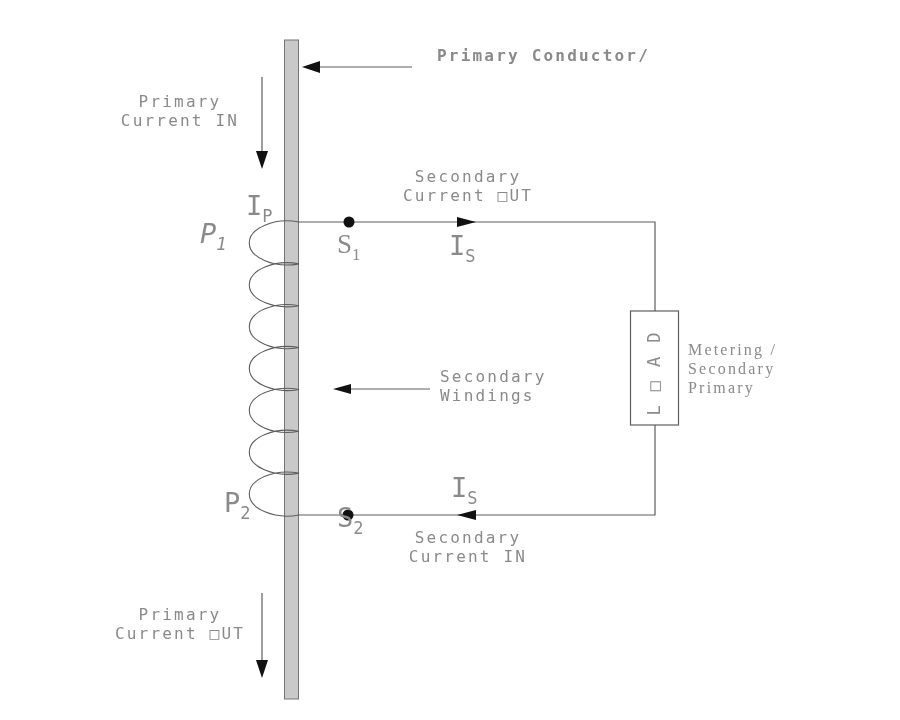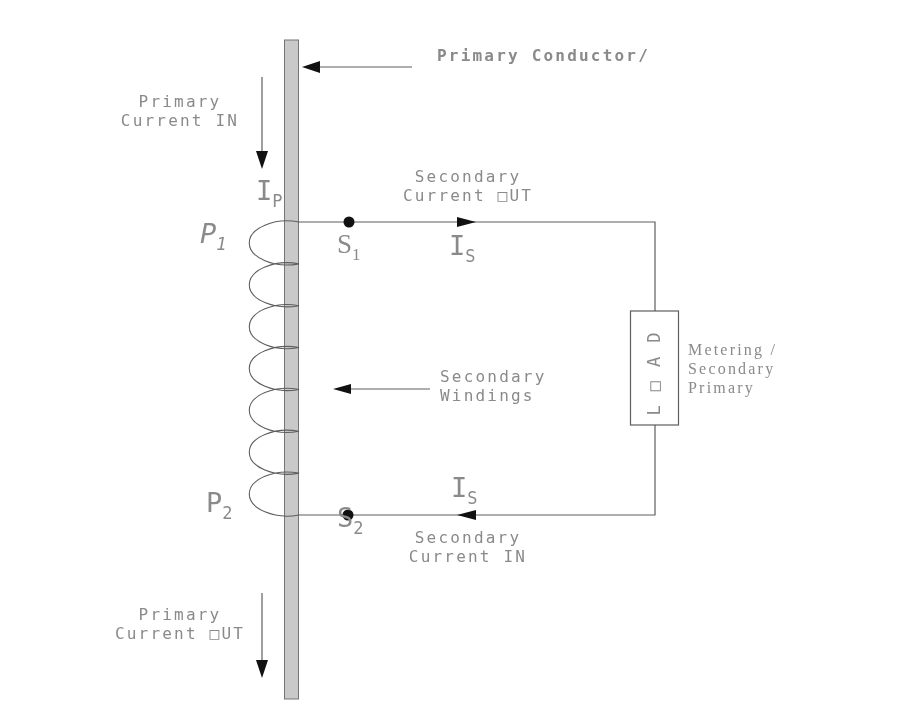--- a/index.html
+++ b/index.html
@@ -127,21 +127,21 @@
 
   <div class="lbl" style="left:437px; top:46px;font-weight:bold;">
     <div>Primary Conductor/</div>
   </div>
 
   <div class="lbl right" style="left:110px; top:92px; width:140px;">
     <div>Primary</div>
     <div>Current IN</div>
   </div>
 
-  <div class="term" style="left:246px; top:177px;margin-left:10px;">
+  <div class="term" style="left:246px; top:192px;">
     <span>I</span><sub>P</sub>
   </div>
 
   <div class="term" style="left:200px; top:220px;font-style:italic;">
     <span>P</span><sub>1</sub>
   </div>
 
   <div class="term" style="left:337px; top:231px;font-family:Liberation Serif, serif;">
     <span>S</span><sub>1</sub>
   </div>
@@ -165,21 +165,21 @@
   <div class="lbl" style="left:688px; top:340px;font-family:Liberation Serif, serif;">
     <div>Metering /</div>
     <div>Secondary</div>
     <div>Primary</div>
   </div>
 
   <div class="term" style="left:337px; top:472px;margin-top:32px;">
     <span>S</span><sub>2</sub>
   </div>
 
-  <div class="term" style="left:206px; top:489px;text-align:right;">
+  <div class="term" style="left:224px; top:489px;text-align:right;">
     <span>P</span><sub>2</sub>
   </div>
 
   <div class="term" style="left:451px; top:474px;">
     <span>I</span><sub>S</sub>
   </div>
 
   <div class="lbl center" style="left:388px; top:528px; width:160px;">
     <div>Secondary</div>
     <div>Current IN</div>

